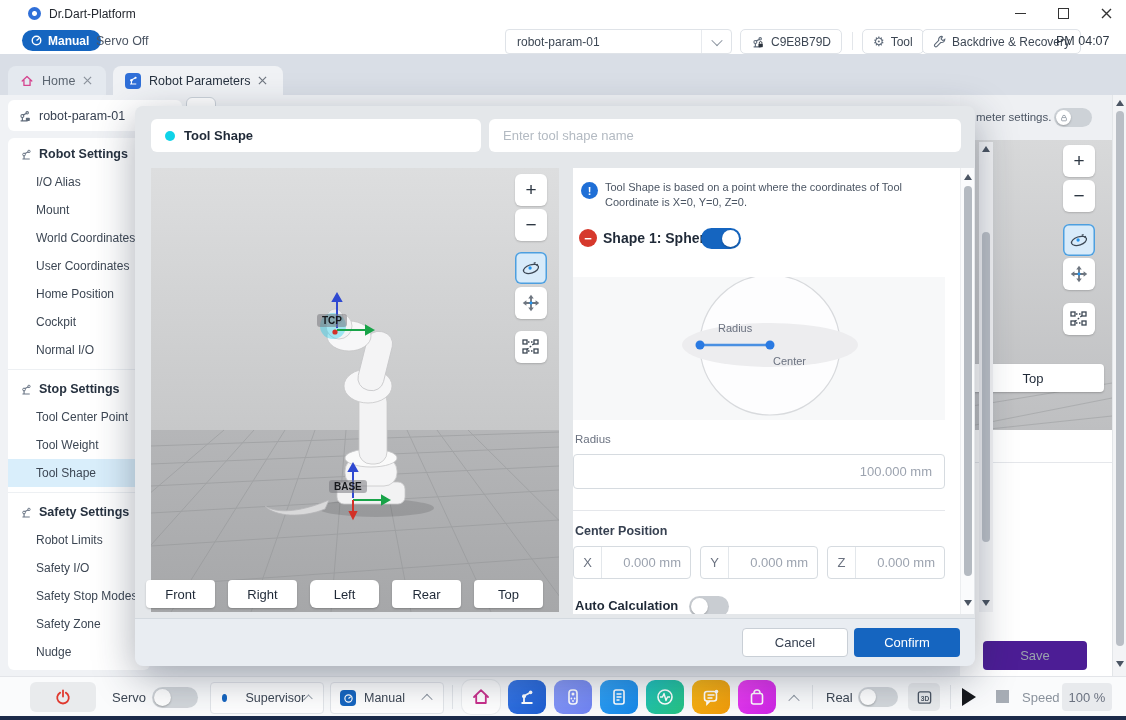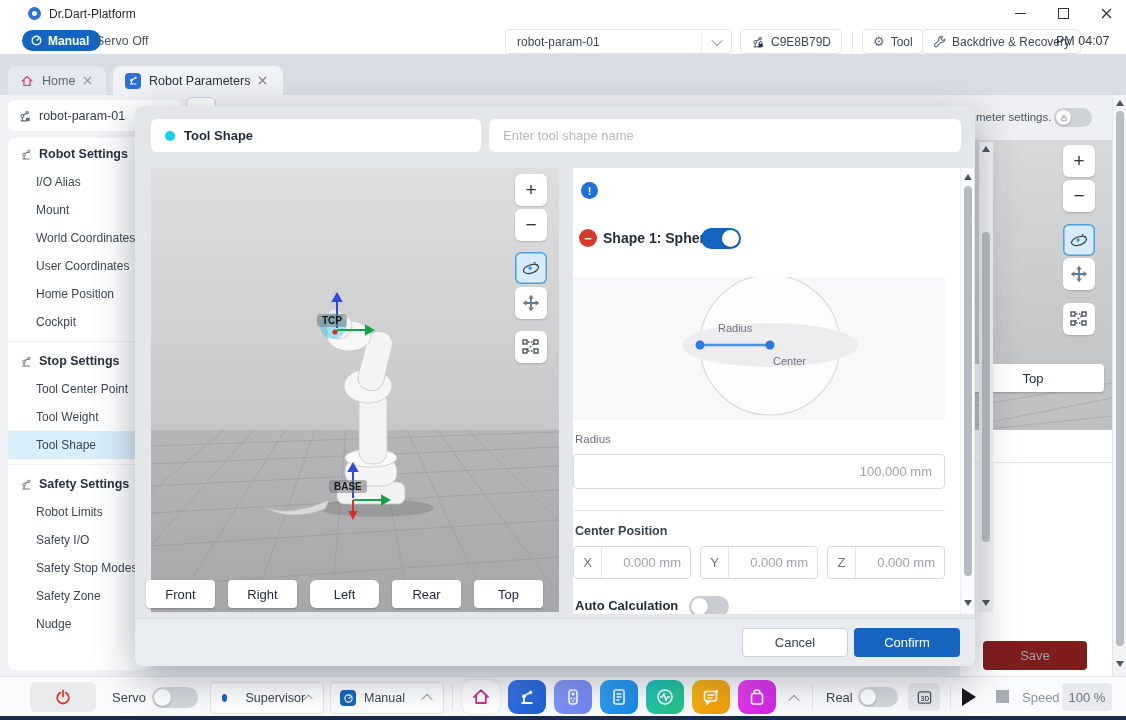--- a/index.html
+++ b/index.html
@@ -185,20 +185,21 @@
         <circle cx="11" cy="4.2" r="1.5" fill="none" stroke="#6b7686" stroke-width="1.2"></circle>
       </svg>
     <span>Robot Settings</span>
   </div>
   <div class="nav-i">I/O Alias</div>
   <div class="nav-i">Mount</div>
   <div class="nav-i">World Coordinates</div>
   <div class="nav-i">User Coordinates</div>
   <div class="nav-i">Home Position</div>
   <div class="nav-i">Cockpit</div>
+  <div class="nav-i">Normal I/O</div>
   <div class="nav-div"></div>
   <div class="nav-h">
     <svg width="13" height="13" viewBox="0 0 16 16">
         <path d="M3 13.5 h9 M5 13.5 V9" stroke="#6b7686" stroke-width="1.4" fill="none"></path>
         <circle cx="5" cy="8" r="1.7" fill="none" stroke="#6b7686" stroke-width="1.2"></circle>
         <path d="M5.5 7 L10.5 4.6" stroke="#6b7686" stroke-width="1.4"></path>
         <circle cx="11" cy="4.2" r="1.5" fill="none" stroke="#6b7686" stroke-width="1.2"></circle>
       </svg>
     <span>Stop Settings</span>
   </div>
@@ -263,21 +264,21 @@
           <path d="M7 5 h5" stroke-dasharray="1.5 1.5"></path>
           <path d="M7 14 h5" stroke-dasharray="1.5 1.5"></path>
           <path d="M6 12.5 L13 6.5" stroke-dasharray="2 1.5"></path>
         </g>
       </svg>
   </div>
   <div class="viewbtn" style="left:2px;top:269px;width:142px;">Top</div>
 
   <div class="abs" style="left:0px;top:335px;width:152px;height:246px;background:#fff;">
     <div class="abs" style="left:0;top:32px;width:152px;border-top:1px solid #e5e7eb;"></div>
-    <div class="abs" style="left:23px;top:211px;width:104px;height:29px;background:#7f1d1d;border-radius:4px;display:flex;align-items:center;justify-content:center;font-size:13px;color:#9aa3ad;">Save</div>
+    <div class="abs" style="left:23px;top:211px;width:104px;height:29px;background:#4c1d95;border-radius:4px;display:flex;align-items:center;justify-content:center;font-size:13px;color:#9aa3ad;">Save</div>
   </div>
 
   <div class="sb-track" style="left:19px;top:47px;width:14px;height:470px;">
     <div style="position:absolute;left:3px;top:4px;" class="tri-up"></div>
     <div class="sb-thumb" style="left:3px;top:90px;height:310px;"></div>
     <div style="position:absolute;left:3px;top:458px;" class="tri-down"></div>
   </div>
 </div>
 
 <div class="sb-track" style="left:1112px;top:95px;width:14px;height:581px;border-left:1px solid #e3e6e9;z-index:2;">
@@ -370,20 +371,21 @@
   </div>
 
   <div class="viewbtn" style="left:11px;top:474px;width:69px;">Front</div>
   <div class="viewbtn" style="left:93px;top:474px;width:69px;">Right</div>
   <div class="viewbtn" style="left:175px;top:474px;width:69px;border-radius:6px;">Left</div>
   <div class="viewbtn" style="left:257px;top:474px;width:69px;">Rear</div>
   <div class="viewbtn" style="left:339px;top:474px;width:69px;">Top</div>
 
   <div class="panel">
     <div class="abs" style="left:8px;top:14px;width:17px;height:17px;border-radius:50%;background:#1f6fd6;color:#fff;display:flex;align-items:center;justify-content:center;font-size:11px;font-weight:700;">!</div>
+    <div class="abs" style="left:32px;top:12px;width:348px;font-size:11px;line-height:15px;color:#4b5563;">Tool Shape is based on a point where the coordinates of Tool Coordinate is X=0, Y=0, Z=0.</div>
 
     <div class="abs" style="left:6px;top:61px;width:18px;height:18px;border-radius:50%;background:#d6382c;color:#fff;display:flex;align-items:center;justify-content:center;font-size:13px;font-weight:700;line-height:1;">−</div>
     <span class="abs" style="left:30px;top:62px;font-size:14px;font-weight:700;color:#1f2937;">Shape 1: Sphere</span>
     <div class="toggle" style="left:128px;top:60px;width:40px;height:21px;background:#1565c0;">
       <span class="knob" style="right:2px;width:17px;height:17px;"></span>
     </div>
 
     <div class="abs" style="left:0px;top:109px;width:372px;height:143px;background:#f7f8f9;">
       <svg width="372" height="143" viewBox="0 0 372 143">
         <circle cx="197" cy="68" r="70" fill="#fdfdfe" stroke="#d8dadd" stroke-width="1.2"></circle>

